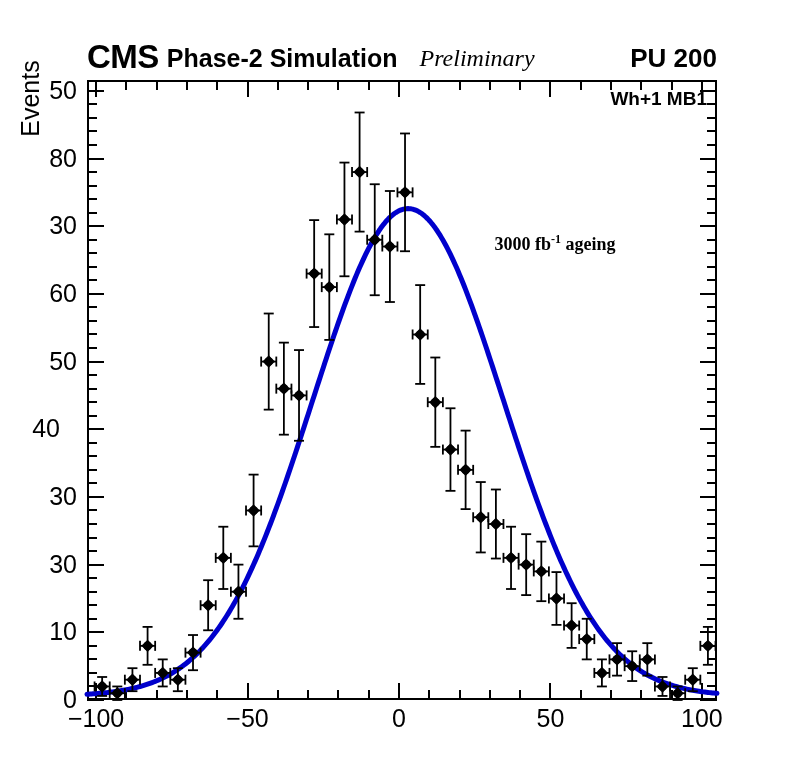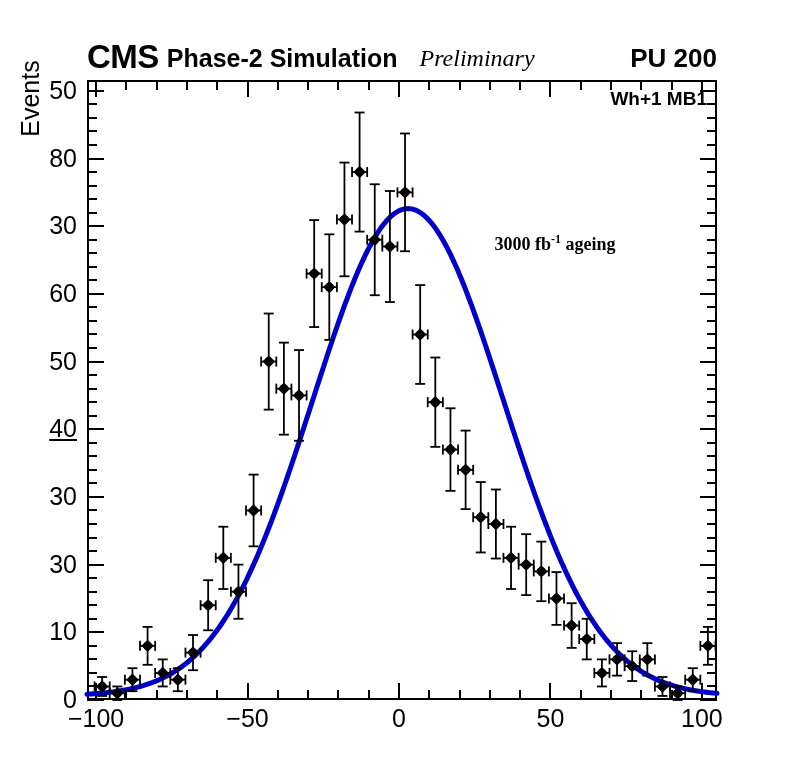--- a/index.html
+++ b/index.html
@@ -71,21 +71,21 @@
       <div class="tickM" style="left: 700px; top: 631.314px; width: 17px; height: 2px;"></div>
       <div class="ytick-lab" style="left: 31px; top: 617.314px;">10</div>
       <div class="tickM" style="left: 87px; top: 563.629px; width: 17px; height: 2px;"></div>
       <div class="tickM" style="left: 700px; top: 563.629px; width: 17px; height: 2px;"></div>
       <div class="ytick-lab" style="left: 31px; top: 549.629px;">30</div>
       <div class="tickM" style="left: 87px; top: 495.943px; width: 17px; height: 2px;"></div>
       <div class="tickM" style="left: 700px; top: 495.943px; width: 17px; height: 2px;"></div>
       <div class="ytick-lab" style="left: 31px; top: 481.943px;">30</div>
       <div class="tickM" style="left: 87px; top: 428.258px; width: 17px; height: 2px;"></div>
       <div class="tickM" style="left: 700px; top: 428.258px; width: 17px; height: 2px;"></div>
-      <div class="ytick-lab" style="left: 31px; top: 414.258px; text-decoration: underline;">40</div>
+      <div class="ytick-lab" style="left: 14px; top: 414.258px;">40</div>
       <div class="tickM" style="left: 87px; top: 360.572px; width: 17px; height: 2px;"></div>
       <div class="tickM" style="left: 700px; top: 360.572px; width: 17px; height: 2px;"></div>
       <div class="ytick-lab" style="left: 31px; top: 346.572px;">50</div>
       <div class="tickM" style="left: 87px; top: 292.886px; width: 17px; height: 2px;"></div>
       <div class="tickM" style="left: 700px; top: 292.886px; width: 17px; height: 2px;"></div>
       <div class="ytick-lab" style="left: 31px; top: 278.886px;">60</div>
       <div class="tickM" style="left: 87px; top: 225.201px; width: 17px; height: 2px;"></div>
       <div class="tickM" style="left: 700px; top: 225.201px; width: 17px; height: 2px;"></div>
       <div class="ytick-lab" style="left: 31px; top: 211.201px;">30</div>
       <div class="tickM" style="left: 87px; top: 157.515px; width: 17px; height: 2px;"></div>

